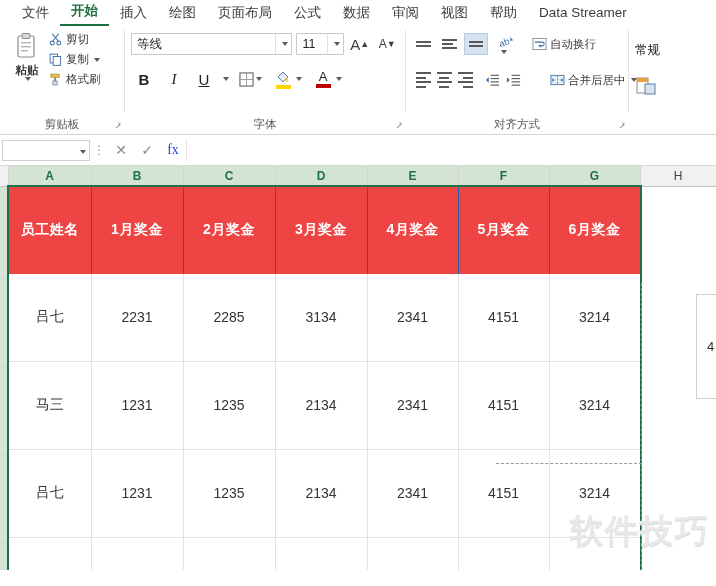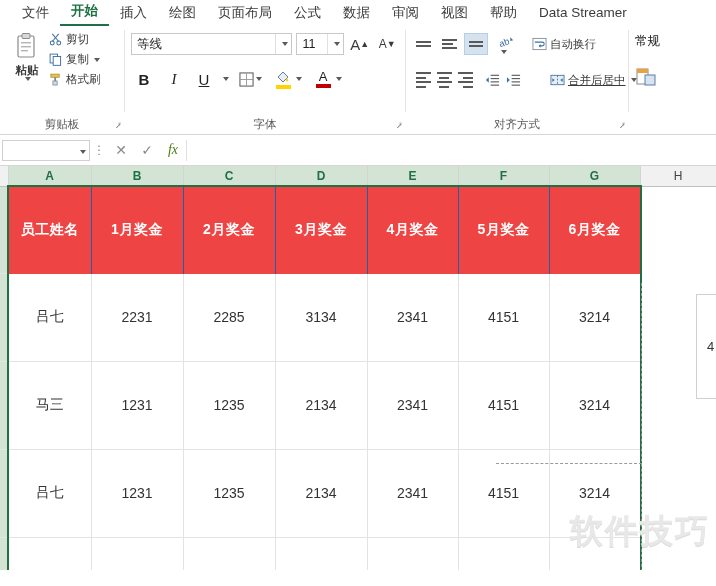--- a/index.html
+++ b/index.html
@@ -254,20 +254,21 @@
     font-size: 11.5px;
     color: #3b3b3b;
     gap: 3px;
     white-space: nowrap;
   }
 
   
   .num-grp {
     width: 70px;
     overflow: hidden;
+    margin-top: 9px;
   }
 
   
   .formula-bar {
     height: 30px;
     display: flex;
     align-items: center;
     background: #fff;
     border-bottom: 1px solid #d6d6d6;
   }
@@ -290,23 +291,22 @@
     color: #8a8a8a;
     font-size: 12px;
   }
   .fb-btn {
     width: 26px;
     text-align: center;
     font-size: 14px;
     color: #8a8a8a;
   }
   .fb-btn.fx {
-    font-style: italic;
     font-family: "Liberation Serif", serif;
-    color: #4d7c0f;
+    color: #1d4ed8;
   }
   .fb-input {
     flex: 1;
     height: 21px;
     border-left: 1px solid #e0e0e0;
     font-size: 12.5px;
     display: flex;
     align-items: center;
     padding-left: 5px;
     color: #222;
@@ -634,21 +634,21 @@
           <span class="mini-ico">
             <svg width="16" height="14" viewBox="0 0 16 14">
               <line x1="6" y1="2" x2="15" y2="2" stroke="#5a5a5a" stroke-width="1.2"></line>
               <line x1="6" y1="5.5" x2="15" y2="5.5" stroke="#5a5a5a" stroke-width="1.2"></line>
               <line x1="6" y1="9" x2="15" y2="9" stroke="#5a5a5a" stroke-width="1.2"></line>
               <line x1="6" y1="12.5" x2="15" y2="12.5" stroke="#5a5a5a" stroke-width="1.2"></line>
               <path d="M1 4 l3 3 l-3 3 z" fill="#3b6fa0"></path>
             </svg>
           </span>
         </div>
-        <div class="txt-btn" style="margin-left:27px;text-decoration:underline;">
+        <div class="txt-btn" style="margin-left:27px;">
           <span class="mini-ico">
             <svg width="15" height="14" viewBox="0 0 16 14">
               <rect x="1" y="2" width="14" height="10" fill="#e8eef6" stroke="#3b6fa0" stroke-width="0.9"></rect>
               <line x1="8" y1="2" x2="8" y2="12" stroke="#3b6fa0" stroke-width="0.9" stroke-dasharray="2 1.5"></line>
               <path d="M5 7 l-2.5 -2 v4 z" fill="#3b6fa0"></path>
               <path d="M11 7 l2.5 -2 v4 z" fill="#3b6fa0"></path>
             </svg>
           </span>
           <span>合并后居中</span>
           <span class="caret"></span>

